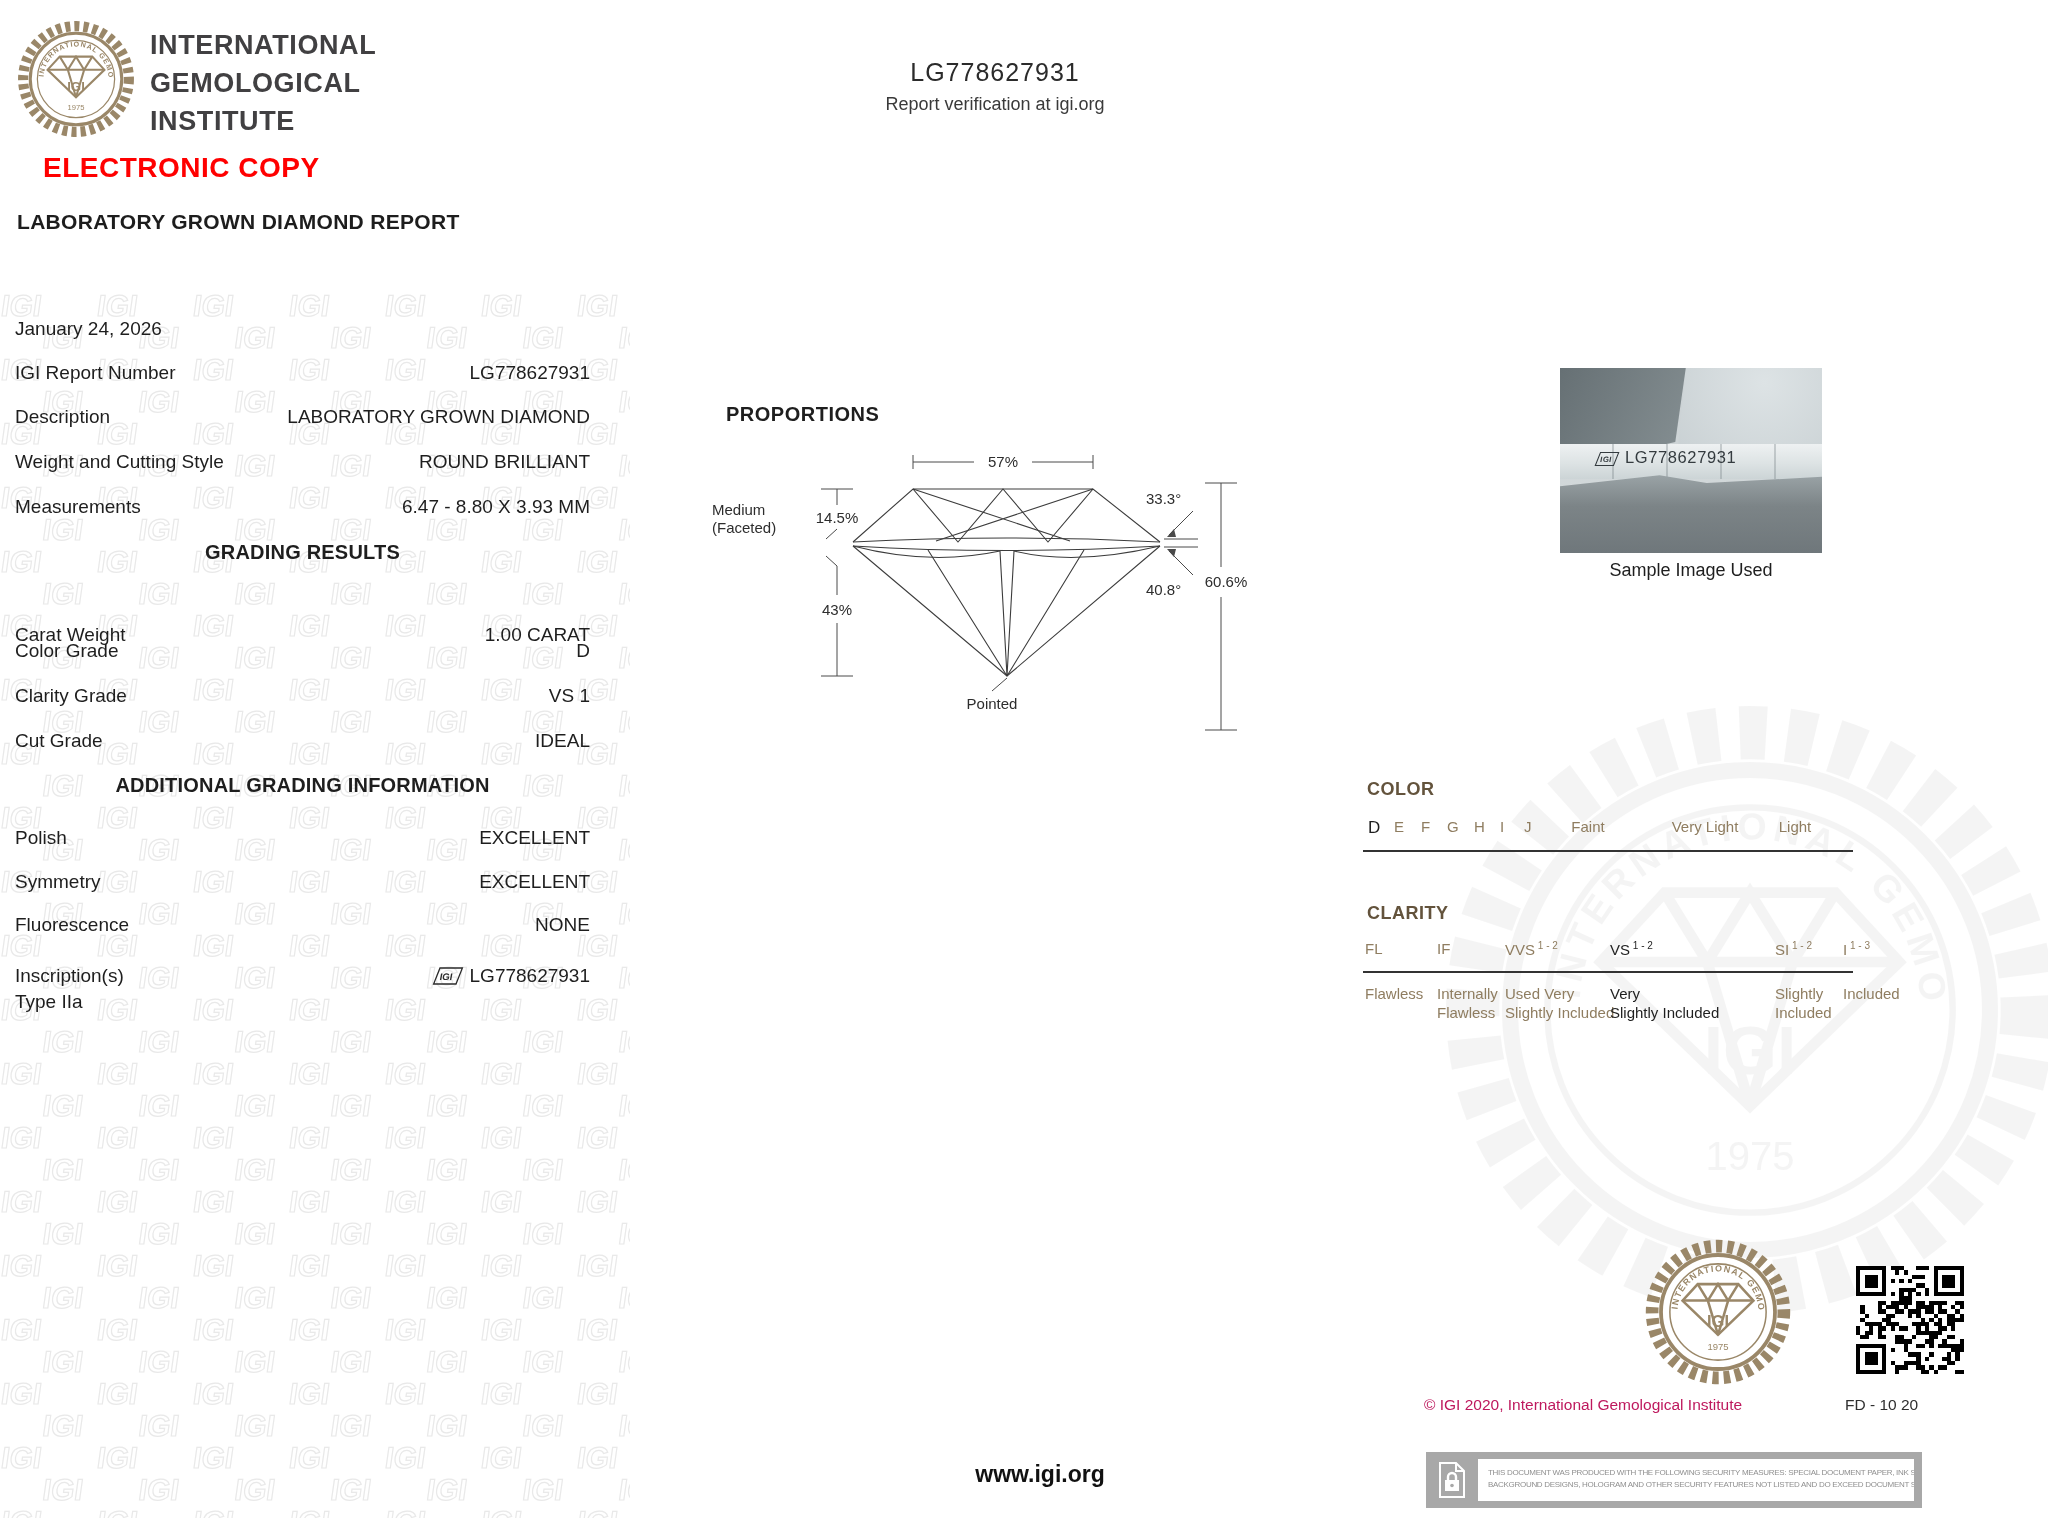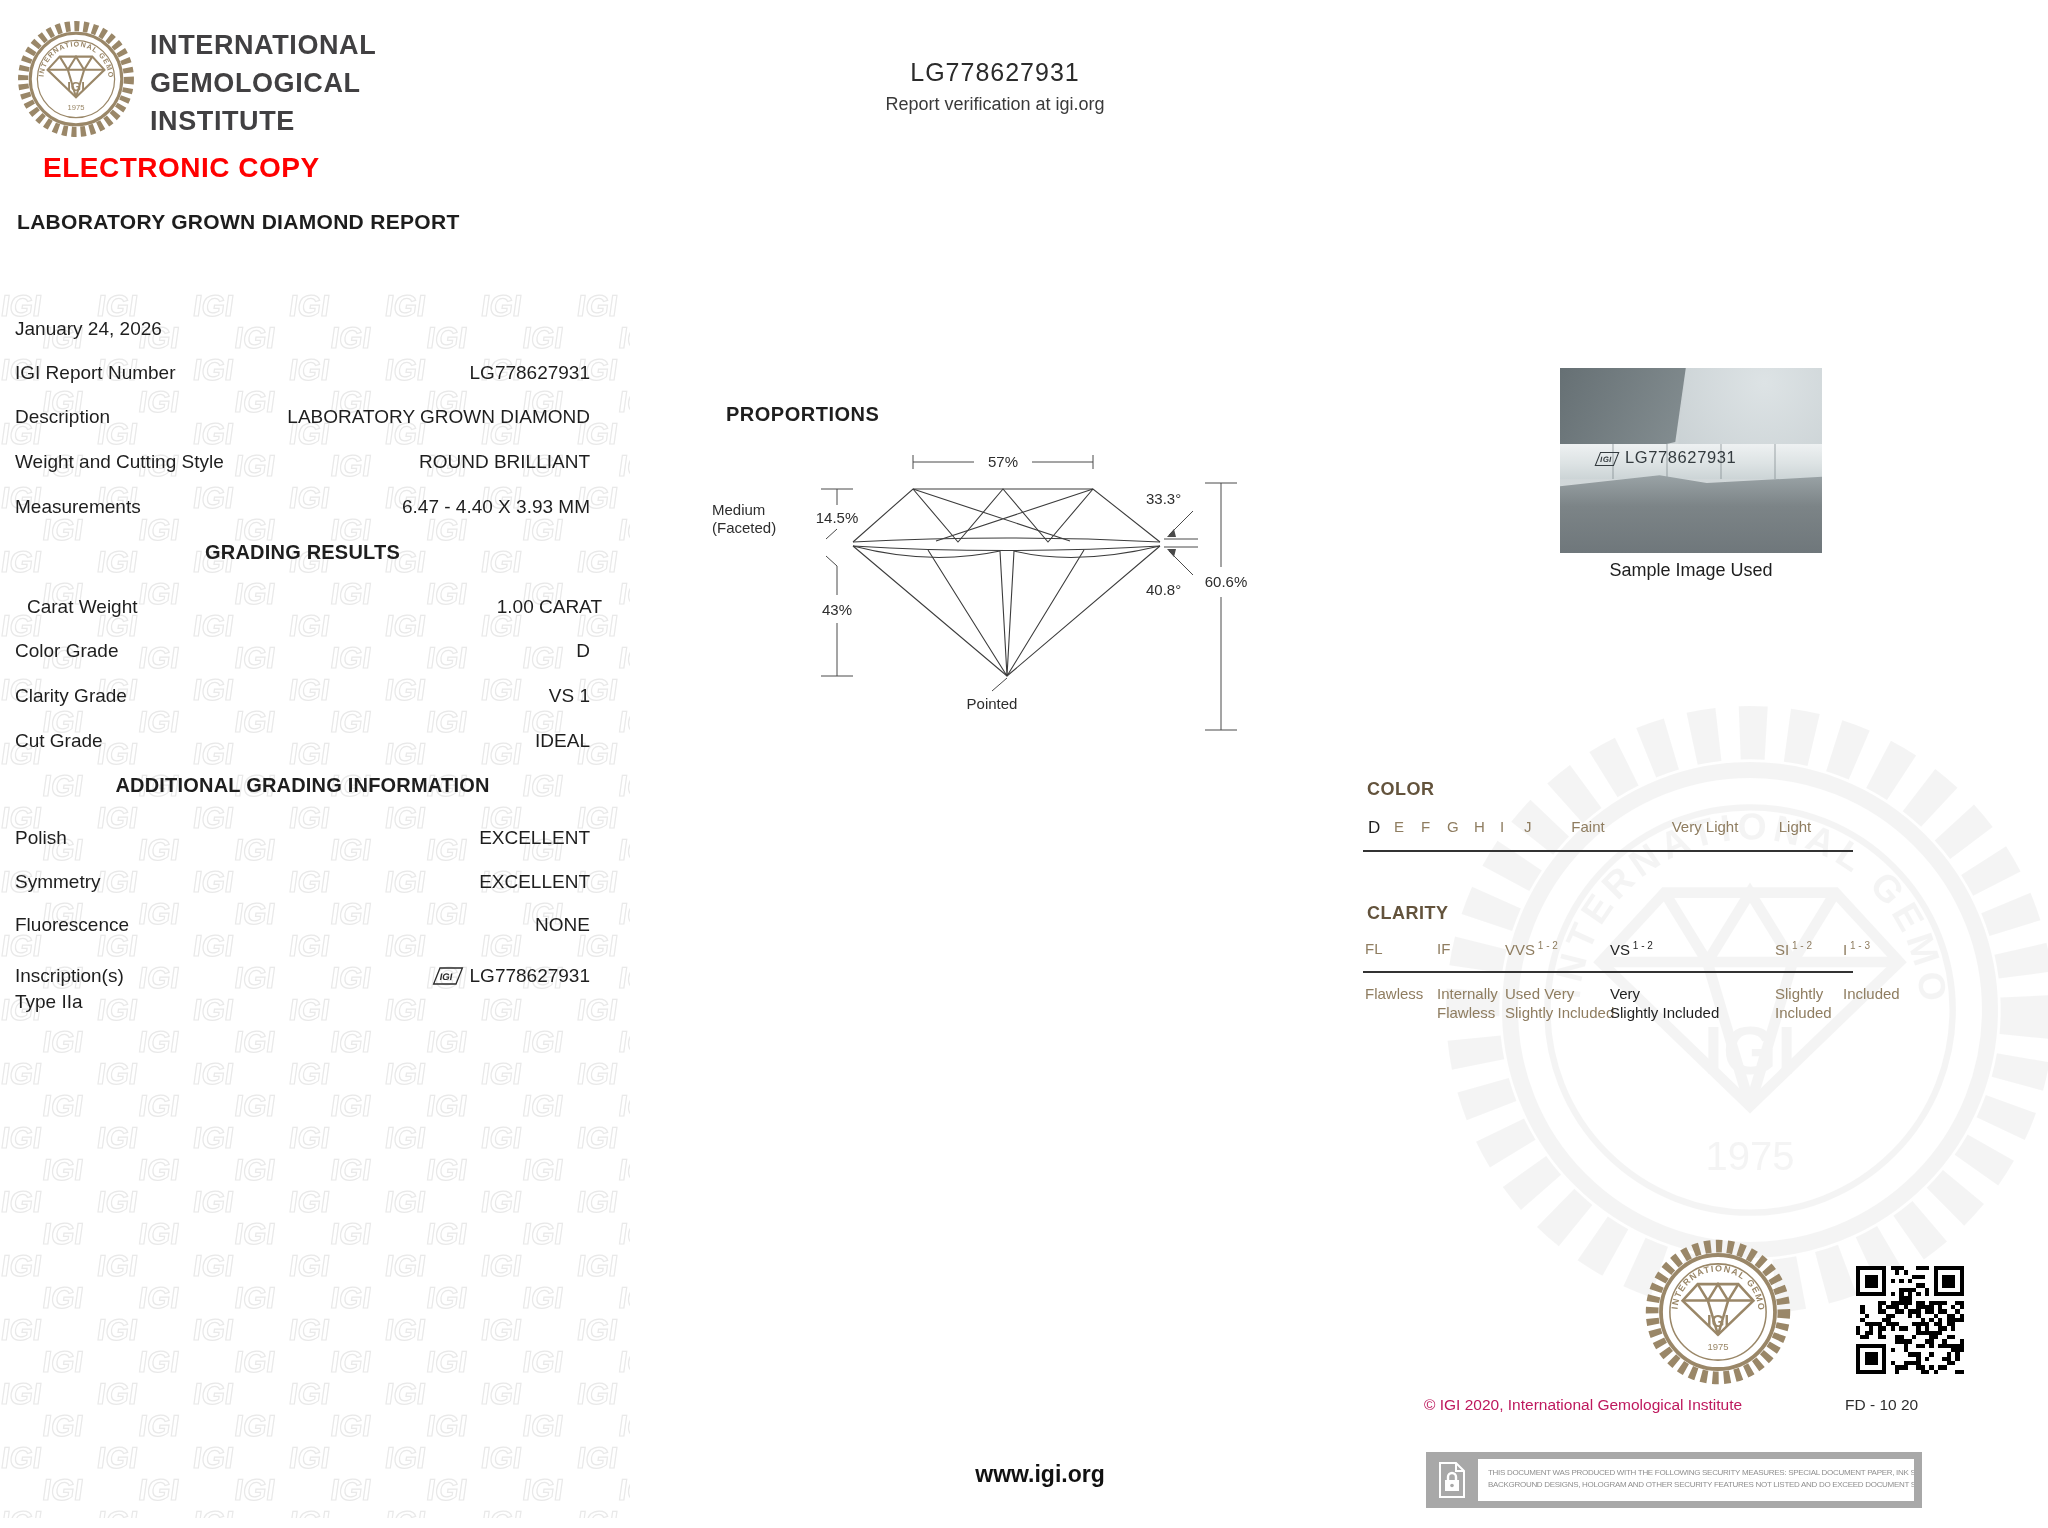--- a/index.html
+++ b/index.html
@@ -150,24 +150,24 @@
       <div class="lrow" style="top: 406px;">
         <span class="lab">Description</span>
         <span class="val"><span>LABORATORY GROWN DIAMOND</span></span>
       </div>
       <div class="lrow" style="top: 451px;">
         <span class="lab">Weight and Cutting Style</span>
         <span class="val"><span>ROUND BRILLIANT</span></span>
       </div>
       <div class="lrow" style="top: 496px;">
         <span class="lab">Measurements</span>
-        <span class="val"><span>6.47 - 4.40 X 3.93 MM</span></span>
+        <span class="val"><span>6.47 - 8.80 X 3.93 MM</span></span>
       </div>
       <div class="lrow head" style="top: 541px;">GRADING RESULTS</div>
-      <div class="lrow" style="top: 596px; margin-left: 12px;">
+      <div class="lrow" style="top: 624px;">
         <span class="lab">Carat Weight</span>
         <span class="val"><span>1.00 CARAT</span></span>
       </div>
       <div class="lrow" style="top: 640px;">
         <span class="lab">Color Grade</span>
         <span class="val"><span>D</span></span>
       </div>
       <div class="lrow" style="top: 685px;">
         <span class="lab">Clarity Grade</span>
         <span class="val"><span>VS 1</span></span>

